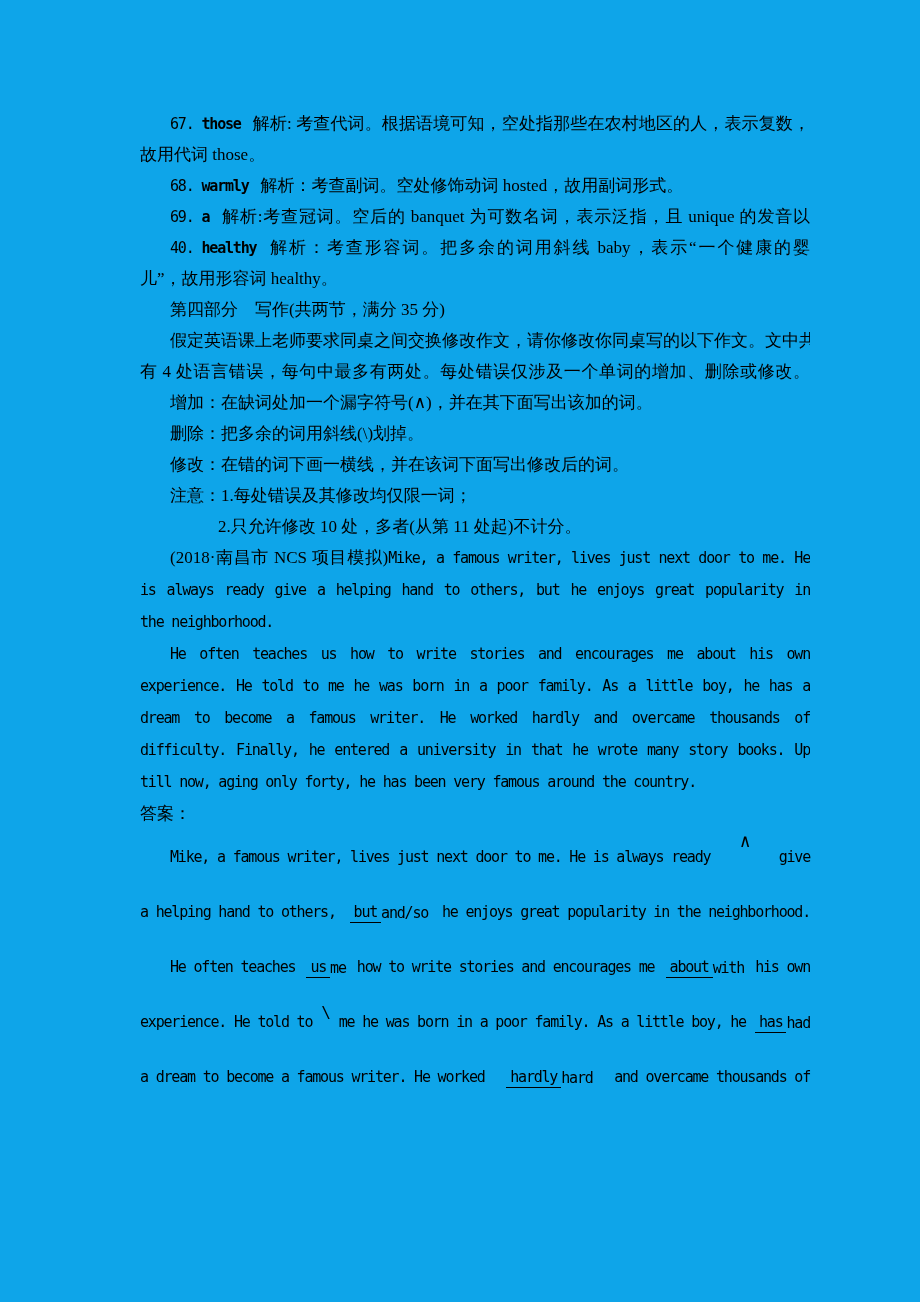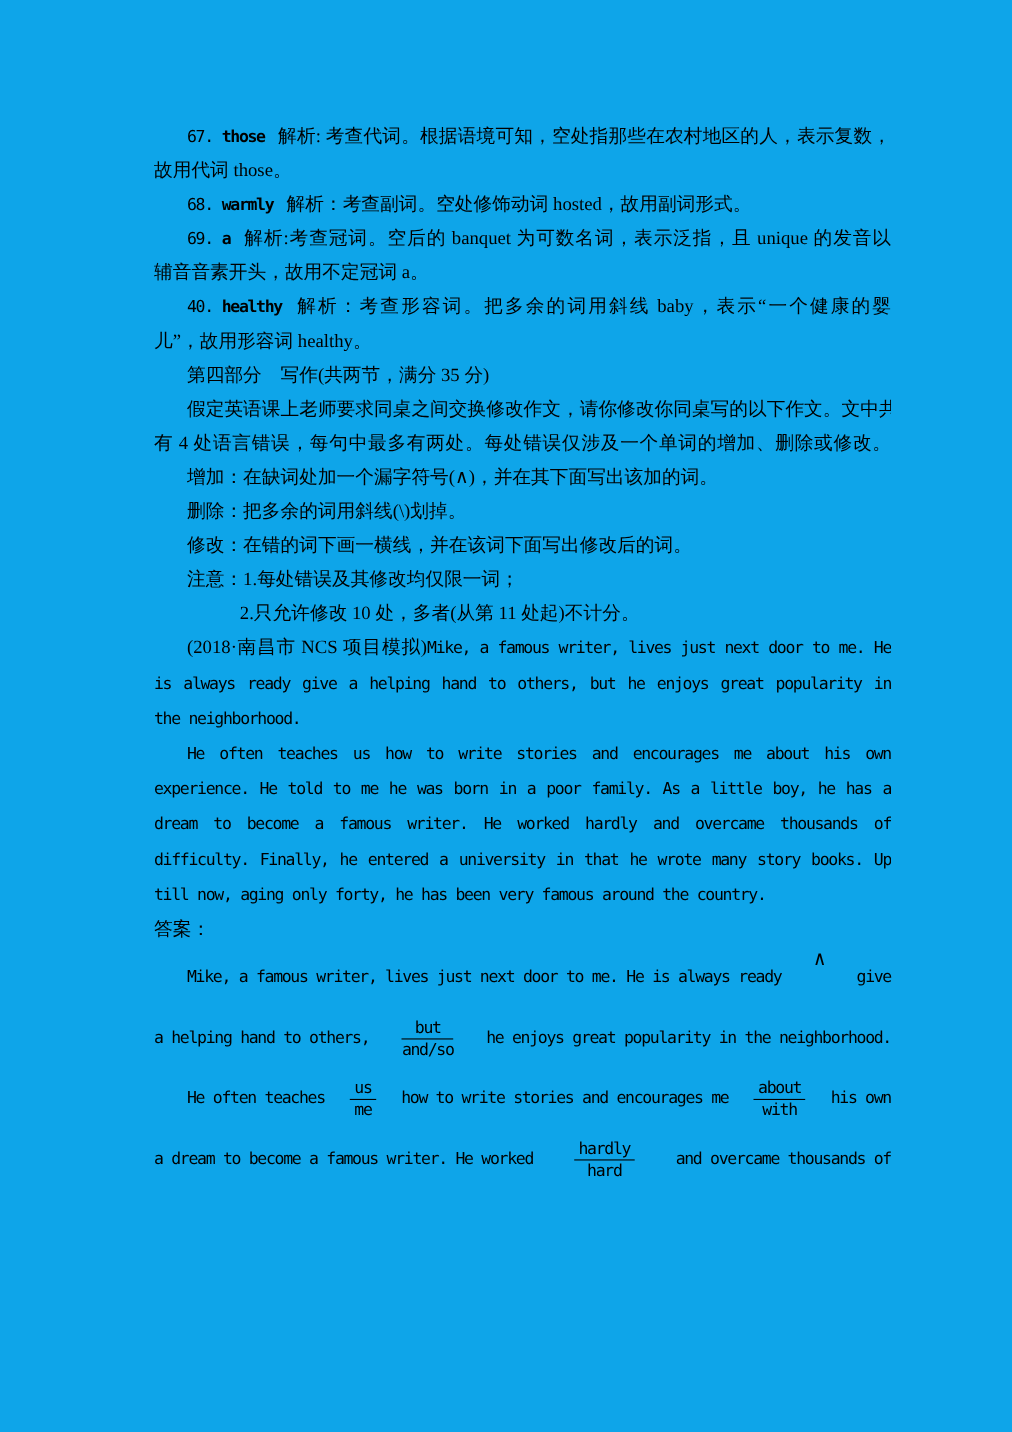--- a/index.html
+++ b/index.html
@@ -53,21 +53,21 @@
     align-items:center;
     justify-content:space-between;
     font-family:"DejaVu Sans Mono","Liberation Mono",monospace;
     font-size:15px;
     letter-spacing:-1.2px;
   }
   .ans-line.indent{padding-left:30px;}
   .seg{white-space:nowrap;}
   .frac{
     display:inline-flex;
-    flex-direction:column;
+    flex-direction:row;
     align-items:stretch;
     text-align:center;
     line-height:17px;
     transform:translateY(2px);
   }
   .frac .ft{border-bottom:1.5px solid #000;padding:0 4px 1px;}
   .frac .fb{padding-top:1px;}
   .caret{
     align-self:flex-start;
     font-size:18px;
@@ -85,21 +85,20 @@
 
 <div class="page">
   <div class="content">
 
     <div class="ln just"><span class="ind"></span><span class="en num">67.</span><span class="en b w">those</span><span>解析: 考查代词。根据语境可知，空处指那些在农村地区的人，表示复数，</span></div>
     <div class="ln"><span>故用代词 those。</span></div>
 
     <div class="ln"><span class="ind"></span><span class="en num">68.</span><span class="en b w">warmly</span><span>解析：考查副词。空处修饰动词 hosted，故用副词形式。</span></div>
 
     <div class="ln just"><span class="ind"></span><span class="en num">69.</span><span class="en b w">a</span><span>解析:考查冠词。空后的 banquet 为可数名词，表示泛指，且 unique 的发音以</span></div>
-    <div class="ln"><span>辅音音素开头，故用不定冠词 a。</span></div>
 
     <div class="ln just"><span class="ind"></span><span class="en num">40.</span><span class="en b w">healthy</span><span>解析：考查形容词。把多余的词用斜线 baby，表示“一个健康的婴</span></div>
     <div class="ln"><span>儿”，故用形容词 healthy。</span></div>
 
     <div class="ln"><span class="ind"></span><span>第四部分　写作(共两节，满分 35 分)</span></div>
 
     <div class="ln just"><span class="ind"></span><span>假定英语课上老师要求同桌之间交换修改作文，请你修改你同桌写的以下作文。文中共</span></div>
     <div class="ln just"><span>有 4 处语言错误，每句中最多有两处。每处错误仅涉及一个单词的增加、删除或修改。</span></div>
     <div class="ln"><span class="ind"></span><span>增加：在缺词处加一个漏字符号(∧)，并在其下面写出该加的词。</span></div>
     <div class="ln"><span class="ind"></span><span>删除：把多余的词用斜线(\)划掉。</span></div>
@@ -141,20 +140,29 @@
           <span class="fb">me</span>
         </span>
         <span class="seg">how to write stories and encourages me</span>
         <span class="frac">
           <span class="ft">about</span>
           <span class="fb">with</span>
         </span>
         <span class="seg">his own</span>
     </div>
 
+    <div class="ans-line">
+      <span class="seg">experience. He told to</span>
+        <span class="slash">\</span>
+        <span class="seg">me he was born in a poor family. As a little boy, he</span>
+        <span class="frac">
+          <span class="ft">has</span>
+          <span class="fb">had</span>
+        </span>
+    </div>
 
     <div class="ans-line">
       <span class="seg">a dream to become a famous writer. He worked</span>
         <span class="frac">
           <span class="ft">hardly</span>
           <span class="fb">hard</span>
         </span>
         <span class="seg">and overcame thousands of</span>
     </div>
 

